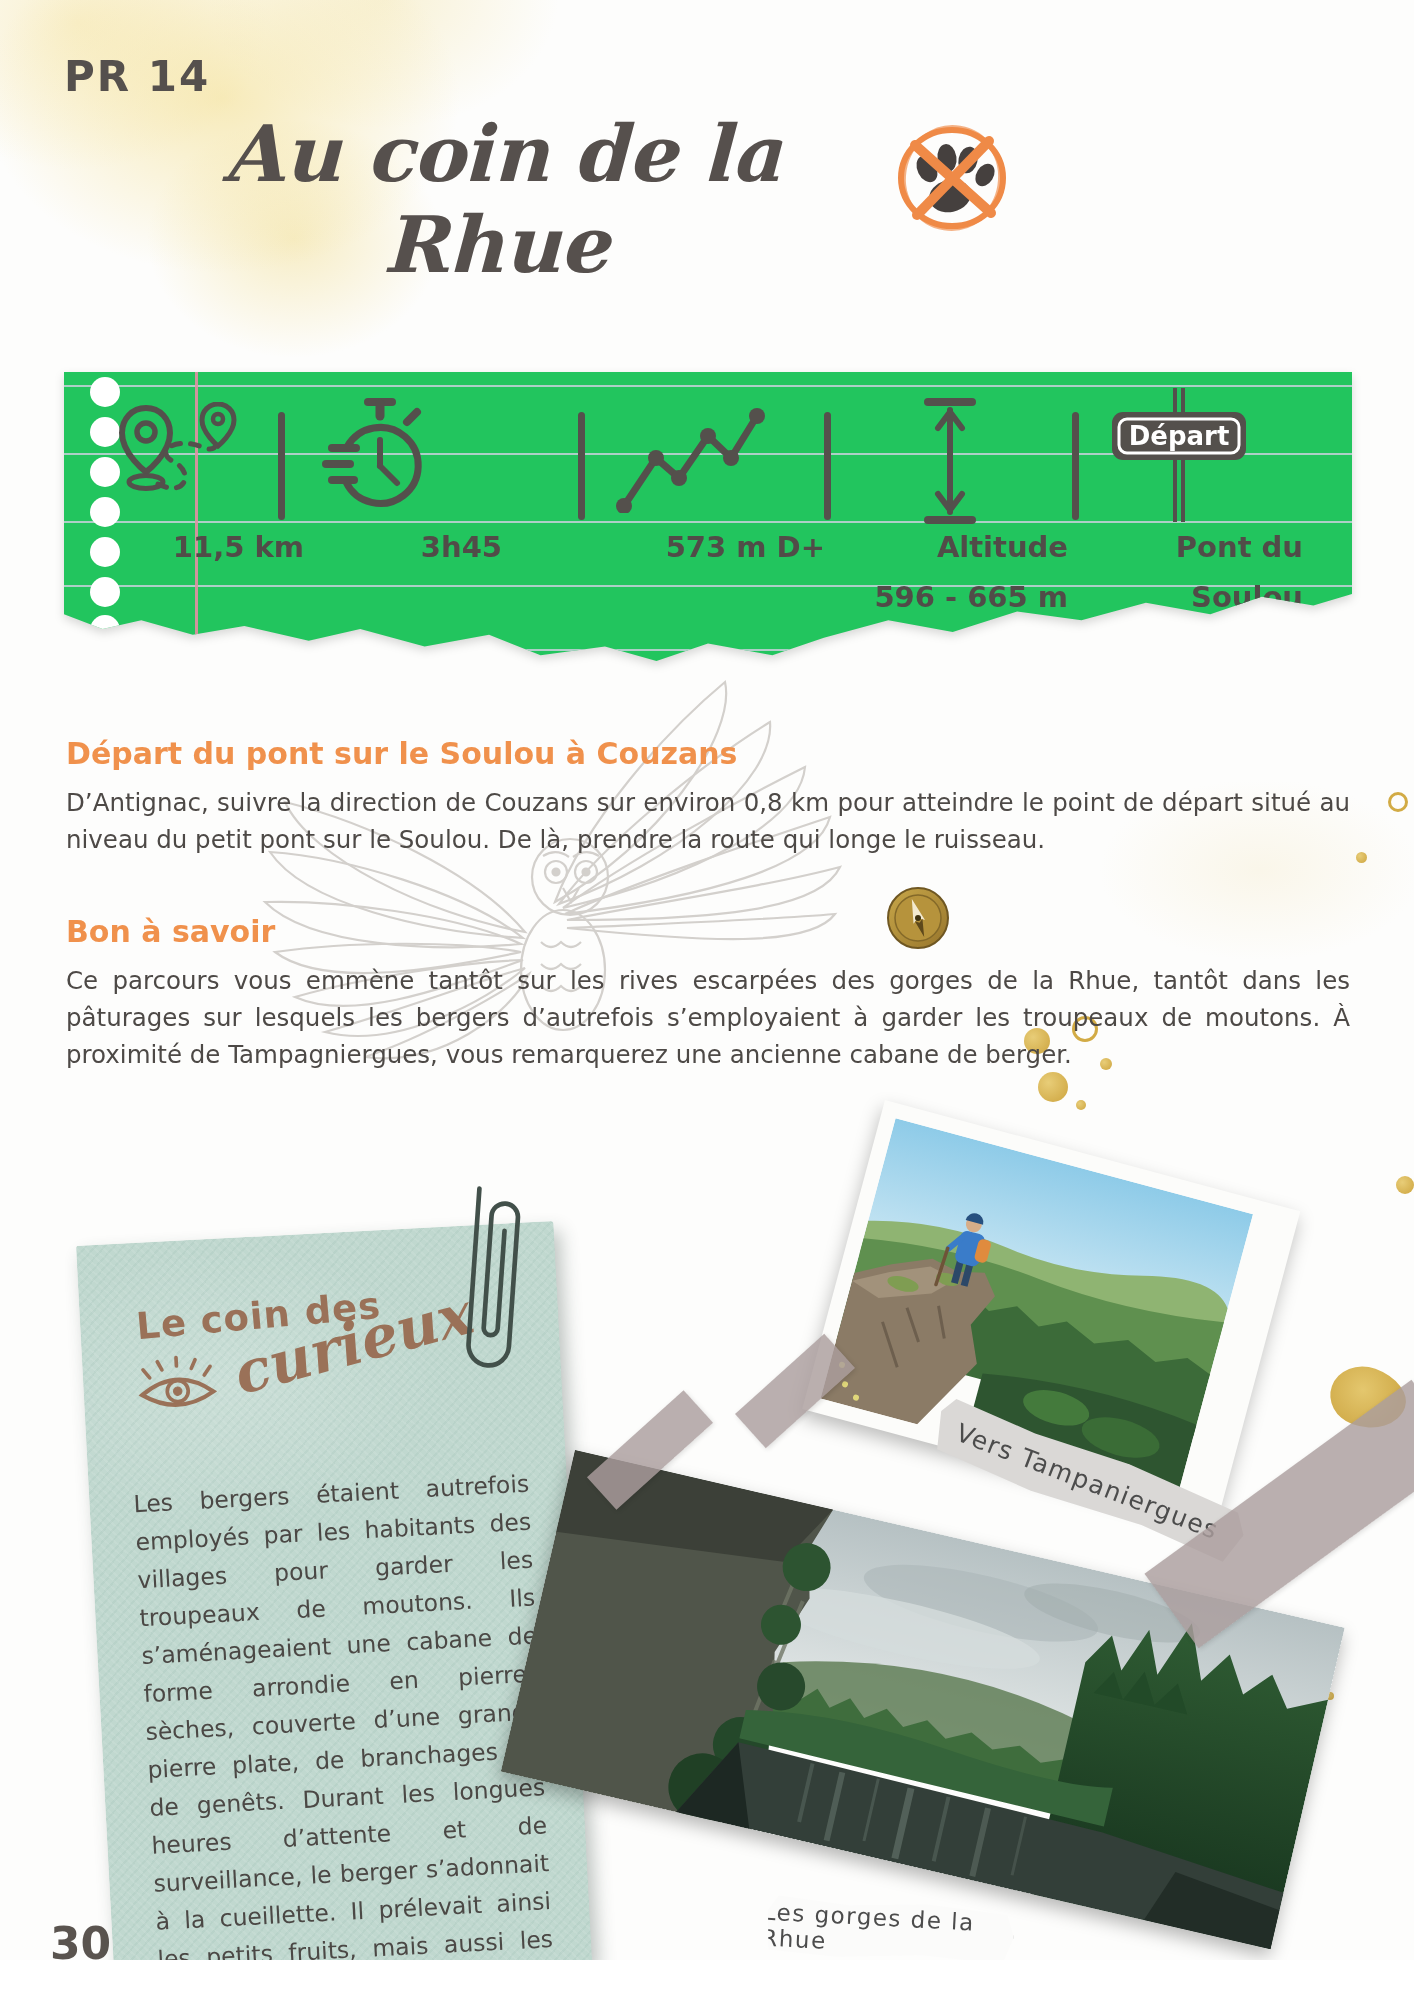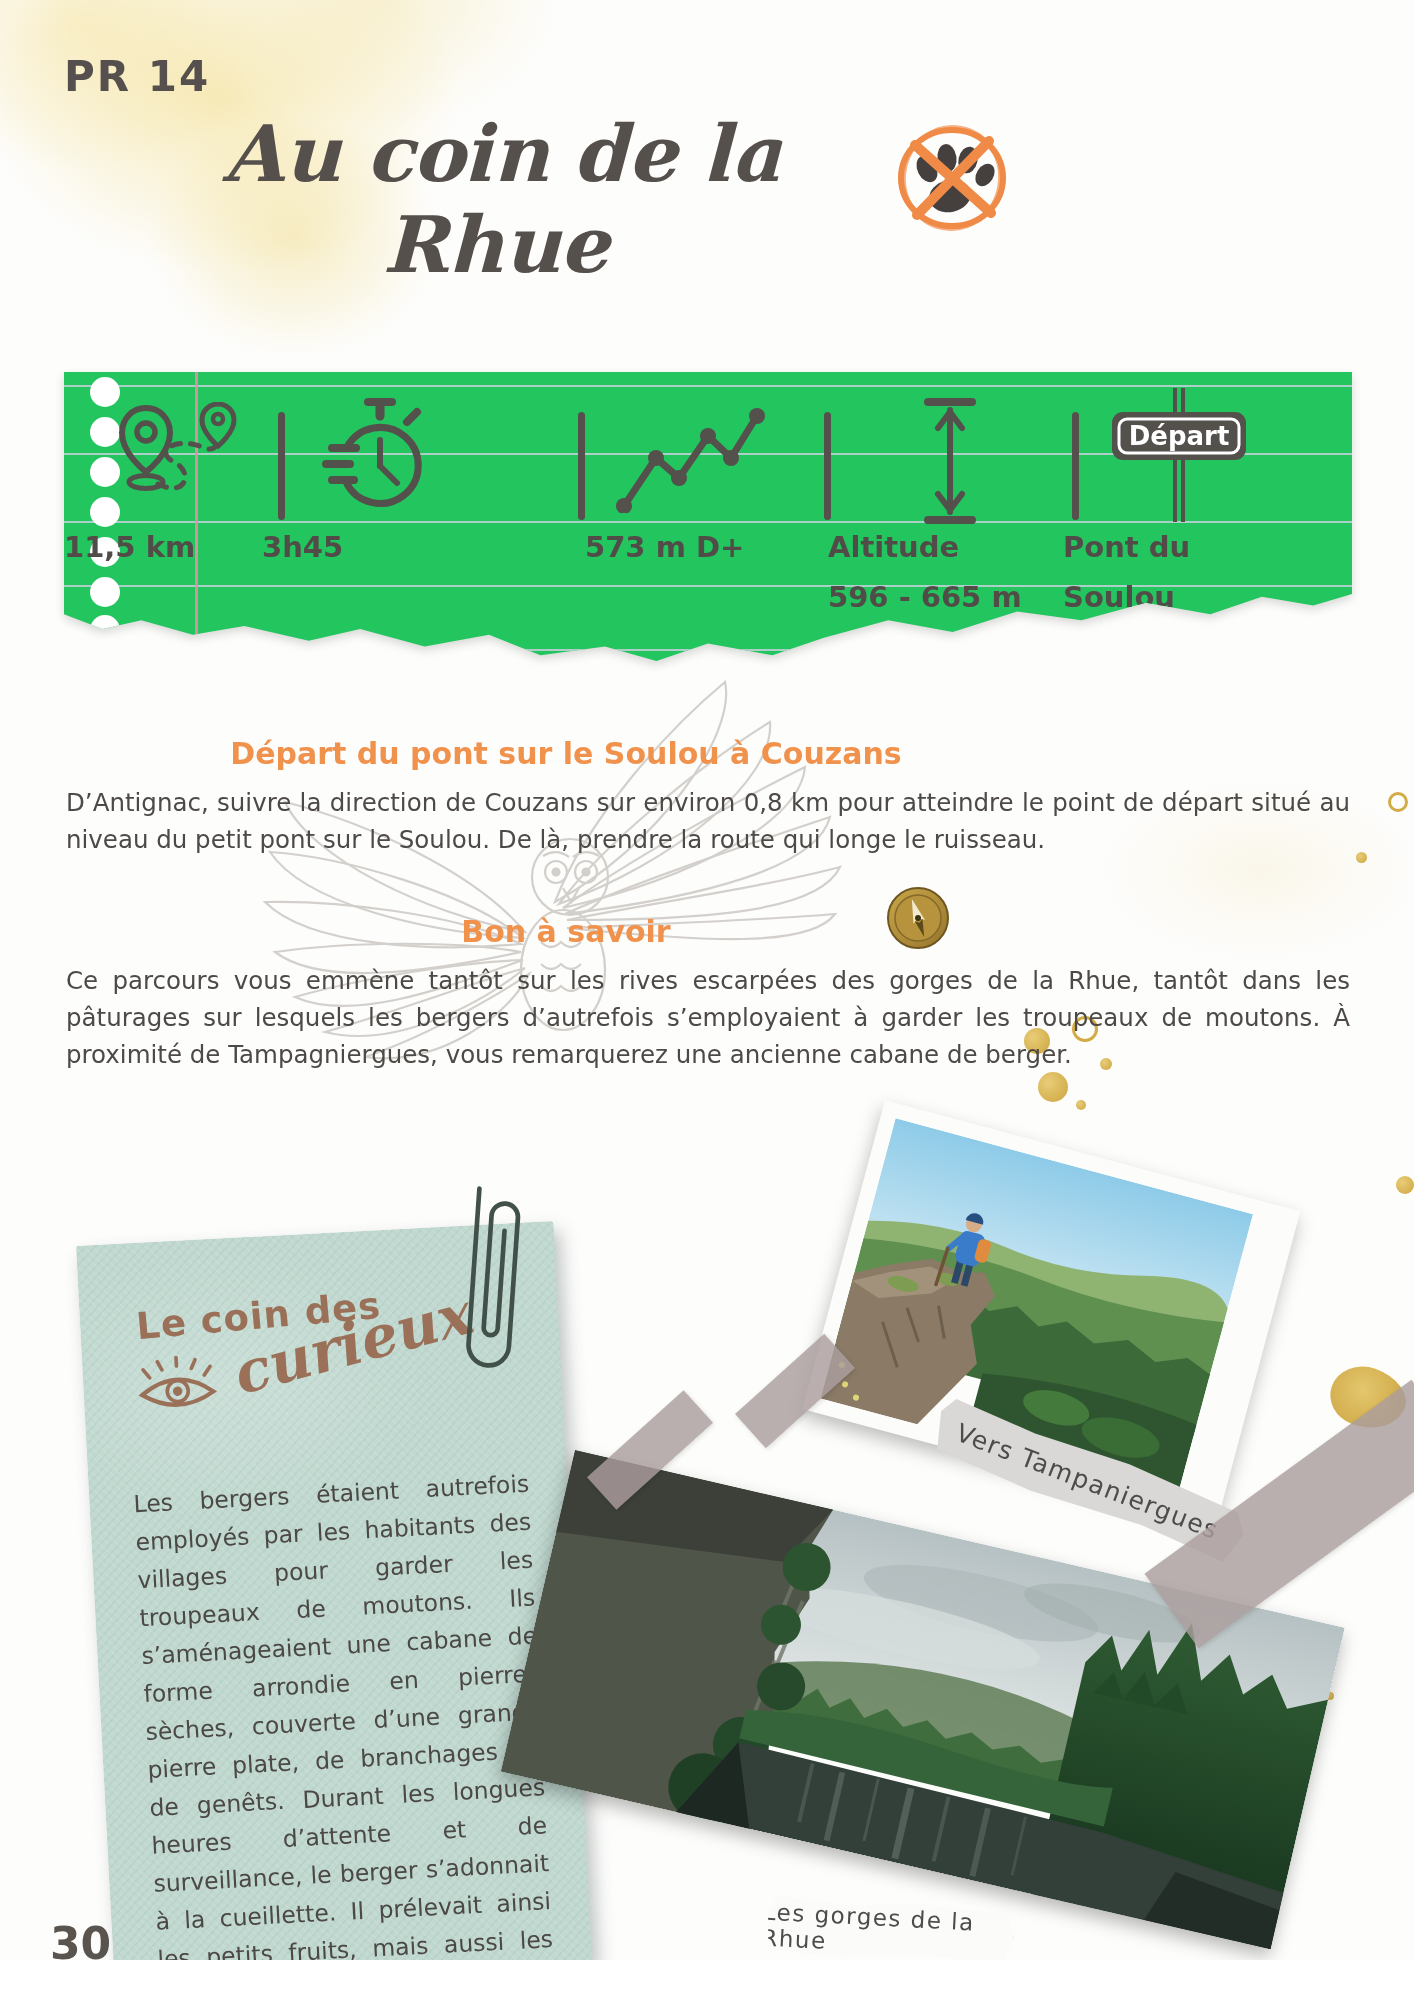--- a/index.html
+++ b/index.html
@@ -25,24 +25,24 @@
   .page-number{left:50px;top:1918px;font-size:44px;font-weight:bold;color:#5a544f;}
 
   
   .strip-wrap{left:64px;top:372px;width:1288px;height:292px;filter:drop-shadow(0 4px 5px rgba(0,0,0,.15));}
   .strip{position:absolute;left:0;top:0;width:1288px;height:292px;background:#22c55e;
     clip-path:polygon(0% 0%,100% 0%,100% 76%,97% 80%,93% 77%,89% 83%,84% 79%,79% 85%,74% 82%,69% 89%,64% 85%,59% 91%,55% 97%,50% 93%,46% 99%,42% 94%,37% 97%,33% 90%,28% 94%,23% 88%,19% 92%,14% 87%,10% 90%,6% 85%,3% 88%,0% 83%);}
   .rule{position:absolute;left:0;width:100%;height:2px;background:#c6d0d9;opacity:.85;}
   .pink-rule{position:absolute;left:131px;top:0;width:3px;height:100%;background:#e28fa3;opacity:.9;}
   .hole{position:absolute;left:26px;width:30px;height:30px;border-radius:50%;background:#ffffff;}
   .sep{position:absolute;top:40px;width:7px;height:108px;border-radius:4px;background:#55504c;}
-  .stat-label{position:absolute;width:240px;text-align:left;font-size:29px;font-weight:bold;color:#514c48;}
+  .stat-label{position:absolute;width:240px;text-align:right;font-size:29px;font-weight:bold;color:#514c48;}
   .stat-icon{position:absolute;}
 
-  .section-heading{left:66px;width:1000px;font-size:30px;font-weight:bold;color:#f0914c;z-index:3;text-align:center;}
+  .section-heading{left:66px;width:1000px;font-size:30px;font-weight:bold;color:#f0914c;z-index:3;}
   .para{left:66px;width:1284px;font-size:24.5px;line-height:37px;text-align:justify;color:#4d4946;z-index:3;}
 
   .owl{left:225px;top:652px;width:640px;height:440px;opacity:.8;z-index:1;}
 
   
   .note{left:76px;top:1246px;width:478px;height:742px;transform:rotate(-3deg);transform-origin:top left;
     background-color:#c0d8cf;z-index:4;border-radius:3px;
     background-image:
       repeating-linear-gradient(45deg, rgba(255,255,255,.08) 0 2px, transparent 2px 6px),
       repeating-linear-gradient(-45deg, rgba(84,138,122,.07) 0 2px, transparent 2px 7px),

